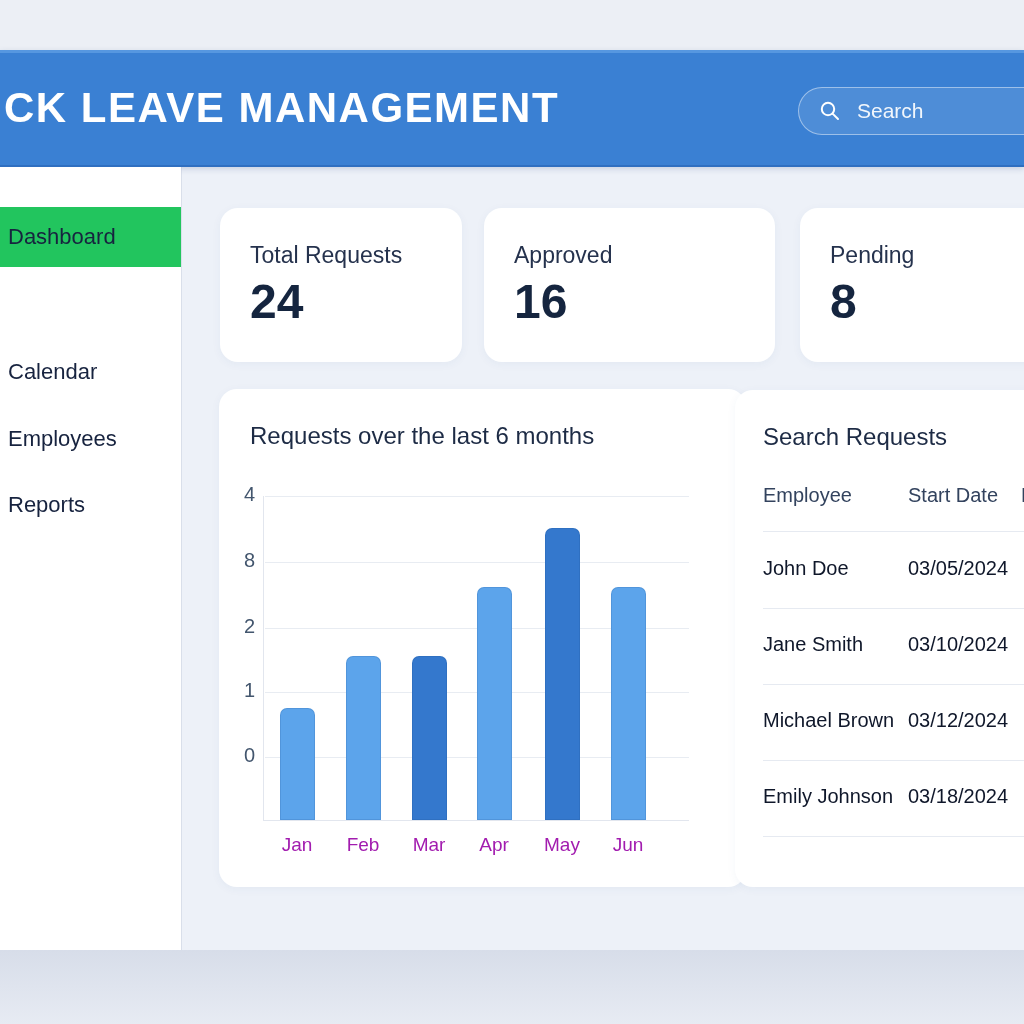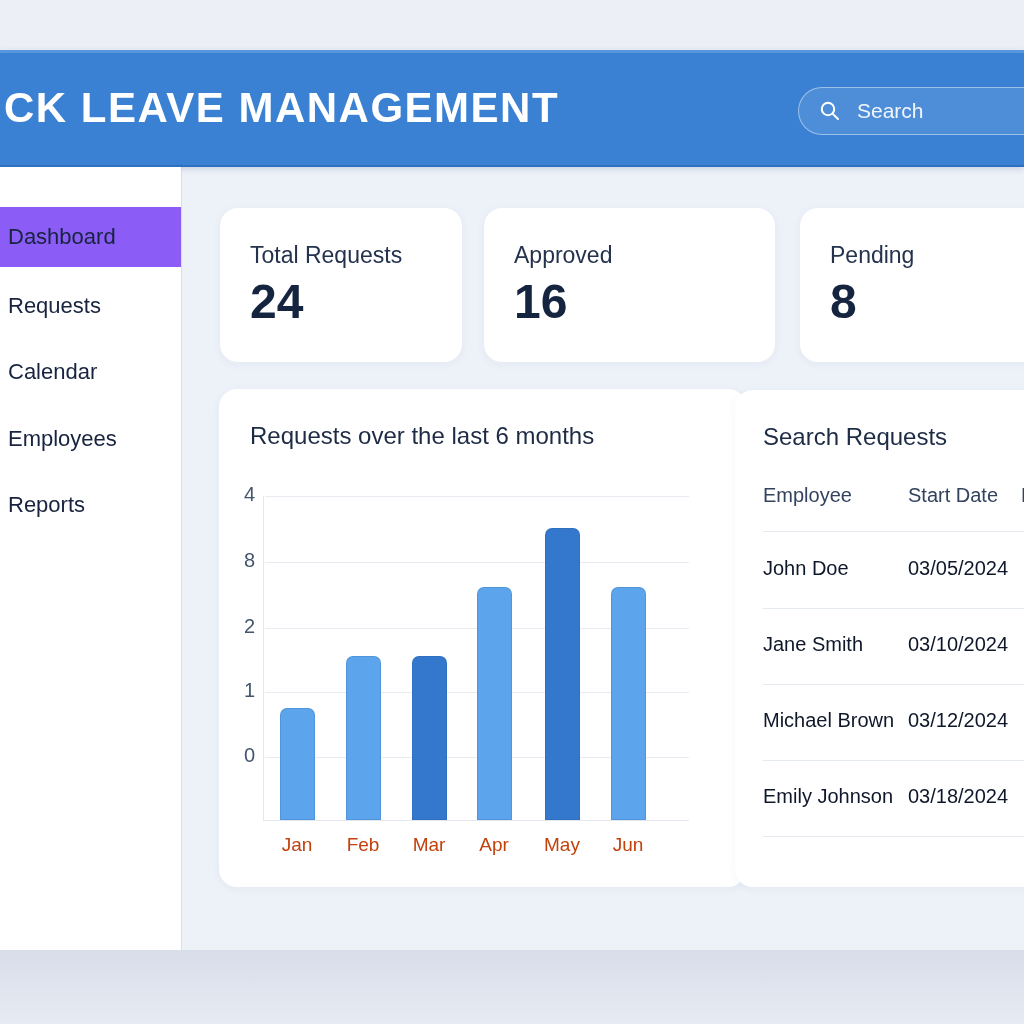--- a/index.html
+++ b/index.html
@@ -26,37 +26,37 @@
   #search-pill svg{flex:0 0 auto;}
   #search-input{border:0;outline:0;background:transparent;color:#fff;
     font-size:21px;margin-left:14px;width:170px;font-family:"Liberation Sans",sans-serif;}
   #search-input::placeholder{color:rgba(255,255,255,.92);opacity:1;}
 
   
   #sidebar{left:0;top:167px;width:181px;height:783px;background:#ffffff;
     box-shadow:1px 0 0 rgba(180,190,210,.35);}
   .side-item{position:absolute;left:0;width:181px;height:60px;line-height:60px;
     padding-left:8px;box-sizing:border-box;font-size:22px;color:#17233f;cursor:pointer;white-space:nowrap;}
-  .side-item.active{background:#8b5cf6;}
+  .side-item.active{background:#22c55e;}
 
   
   .card{position:absolute;background:#ffffff;border-radius:18px;
     box-shadow:0 2px 10px rgba(40,70,130,.05);}
   .stat-label{position:absolute;left:30px;top:34px;font-size:23px;color:#25324d;white-space:nowrap;}
   .stat-value{position:absolute;left:30px;top:66px;font-size:48px;font-weight:700;color:#15253f;}
 
   .panel-title{position:absolute;font-size:24px;font-weight:500;color:#1d2b45;white-space:nowrap;}
 
   
   .gridline{position:absolute;height:1px;background:#e8ecf2;}
   .axis-line{position:absolute;background:#e2e6ee;}
   .tick-label{position:absolute;width:34px;text-align:right;font-size:20px;color:#43566e;}
   .bar{position:absolute;border-radius:7px 7px 0 0;box-sizing:border-box;
     border:1px solid rgba(23,70,130,.15);cursor:pointer;}
-  .month-label{position:absolute;width:64px;text-align:center;font-size:19px;color:#c2410c;}
+  .month-label{position:absolute;width:64px;text-align:center;font-size:19px;color:#a21caf;}
 
   
   .th{position:absolute;font-size:20px;color:#33435e;white-space:nowrap;}
   .td{position:absolute;font-size:20px;color:#0f172a;white-space:nowrap;}
   .tdivider{position:absolute;left:28px;width:432px;height:1px;background:#e6eaf1;}
 </style>
 </head>
 <body>
 
 <div id="screen">
@@ -70,21 +70,20 @@
       <svg width="22" height="22" viewBox="0 0 22 22">
         <circle cx="9" cy="9" r="6.2" fill="none" stroke="#ffffff" stroke-width="2"></circle>
         <line x1="13.6" y1="13.6" x2="19" y2="19" stroke="#ffffff" stroke-width="2" stroke-linecap="round"></line>
       </svg>
       <input id="search-input" type="text" placeholder="Search" style="">
     </div>
   </div>
 
   <div id="sidebar" class="abs">
       <div class="side-item active" style="top: 40px;">Dashboard</div>
-      <div class="side-item" style="top: 109px;">Requests</div>
       <div class="side-item" style="top: 175px;">Calendar</div>
       <div class="side-item" style="top: 242px;">Employees</div>
       <div class="side-item" style="top: 308px;">Reports</div>
     </div>
 
   <div id="stats">
       <div class="card" style="left: 220px; top: 208px; width: 242px; height: 154px;">
         <div class="stat-label">Total Requests</div>
         <div class="stat-value">24</div>
       </div>

